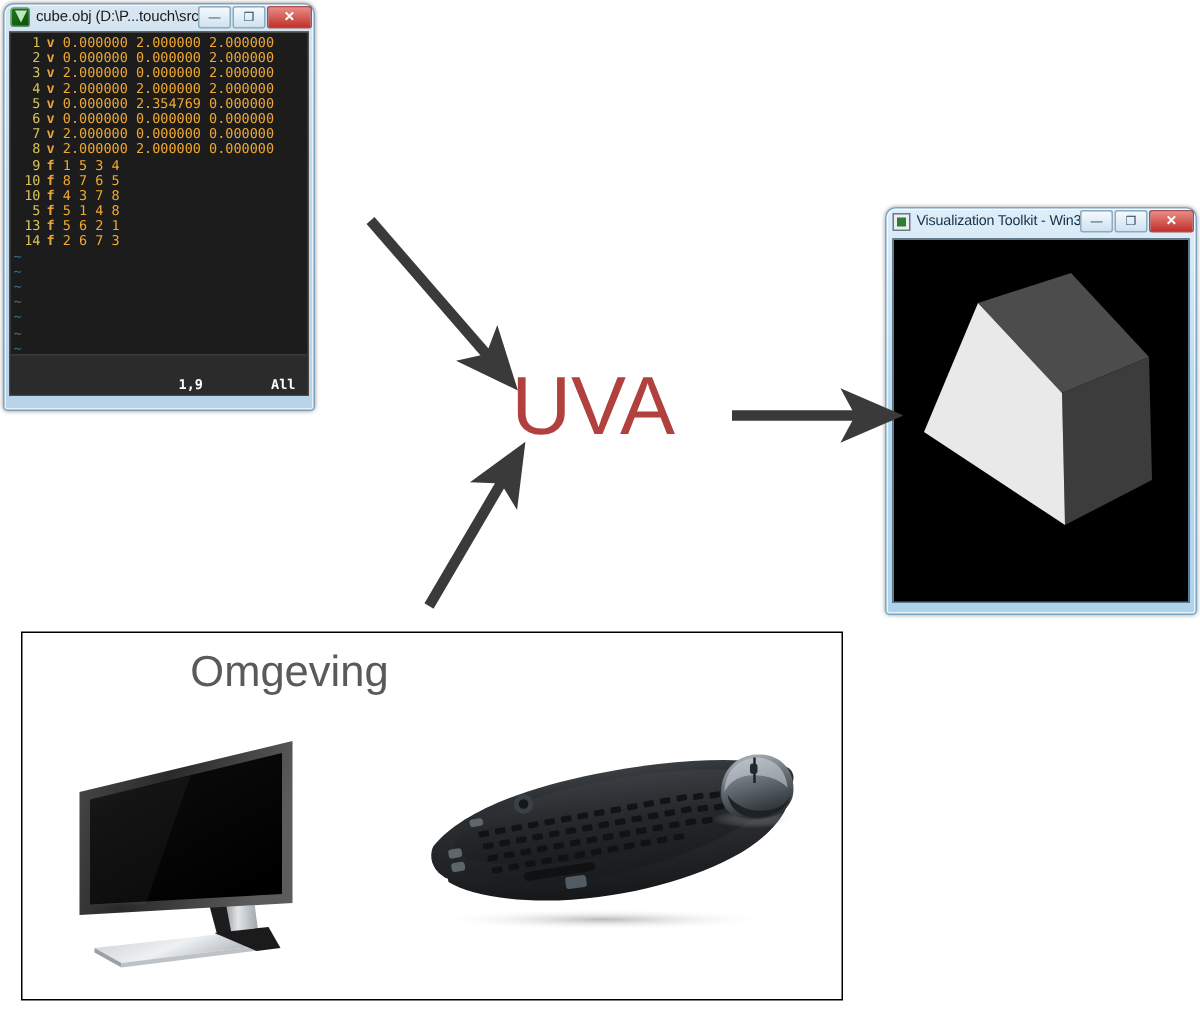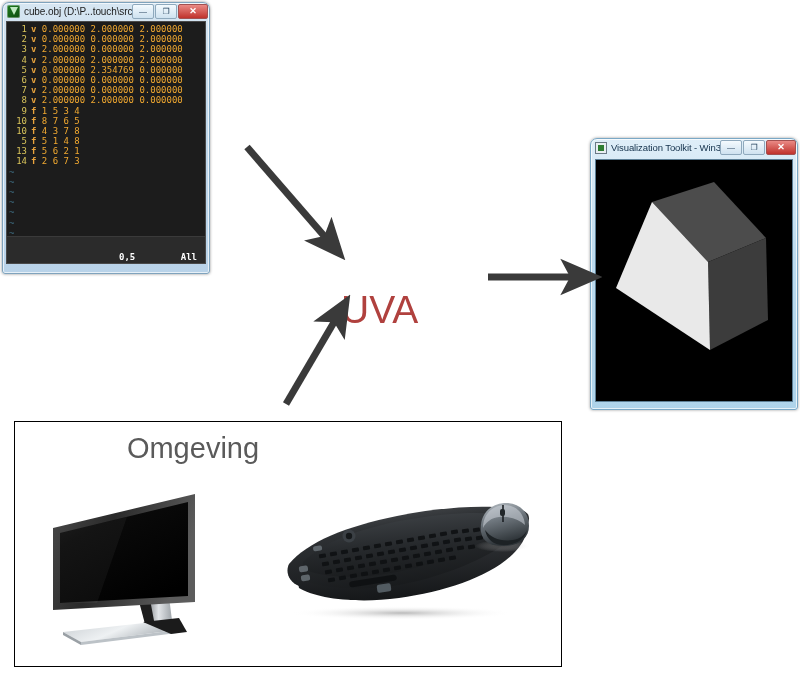--- a/index.html
+++ b/index.html
@@ -200,28 +200,27 @@
     box-sizing: border-box;
     overflow: hidden;
   }
   .cube-svg { position: absolute; left: 0; top: 0; }
 
   
   #uva-label {
     position: absolute;
     left: 341px;
     top: 243px;
-    font-size: 39px;
+    font-size: 55px;
     font-weight: normal;
     color: #b0413e;
     font-family: "Liberation Sans", sans-serif;
     letter-spacing: 0px;
     line-height: 1;
     white-space: nowrap;
-    margin-top: 47px;
   }
 
   
   .arrow-layer {
     position: absolute; left: 0; top: 0;
     width: 800px; height: 680px;
     pointer-events: none;
   }
 
   
@@ -305,21 +304,21 @@
           <div class="tilde-line"><span class="tilde">~</span></div>
           <div class="tilde-line"><span class="tilde">~</span></div>
           <div class="tilde-line"><span class="tilde">~</span></div>
           <div class="tilde-line"><span class="tilde">~</span></div>
           <div class="tilde-line"><span class="tilde">~</span></div>
           <div class="tilde-line"><span class="tilde">~</span></div>
         </div>
       </div>
     <div class="gvim-lower"></div>
     <div class="gvim-status">
-      <span class="status-pos">0,5</span>
+      <span class="status-pos">1,9</span>
       <span class="status-all">All</span>
     </div>
   </div>
 </div>
 
 <div id="vtk-window">
   <div class="vtk-frame"></div>
 
   <div class="vtk-titlebar">
     <span class="vtk-icon"></span>

